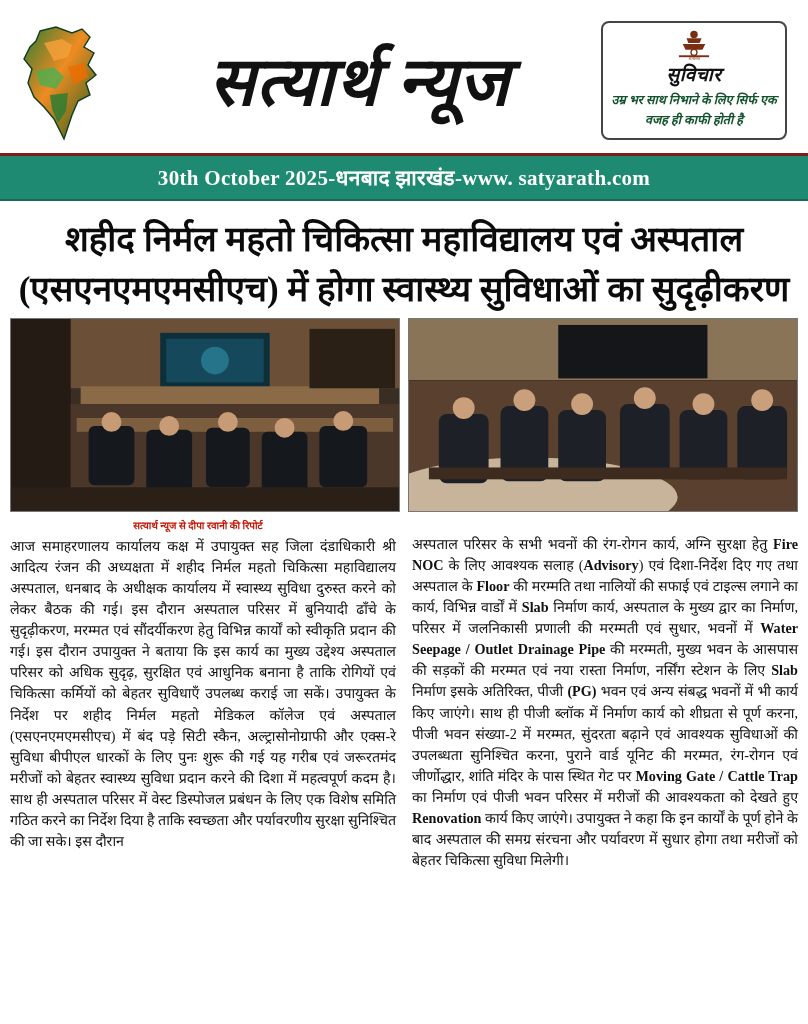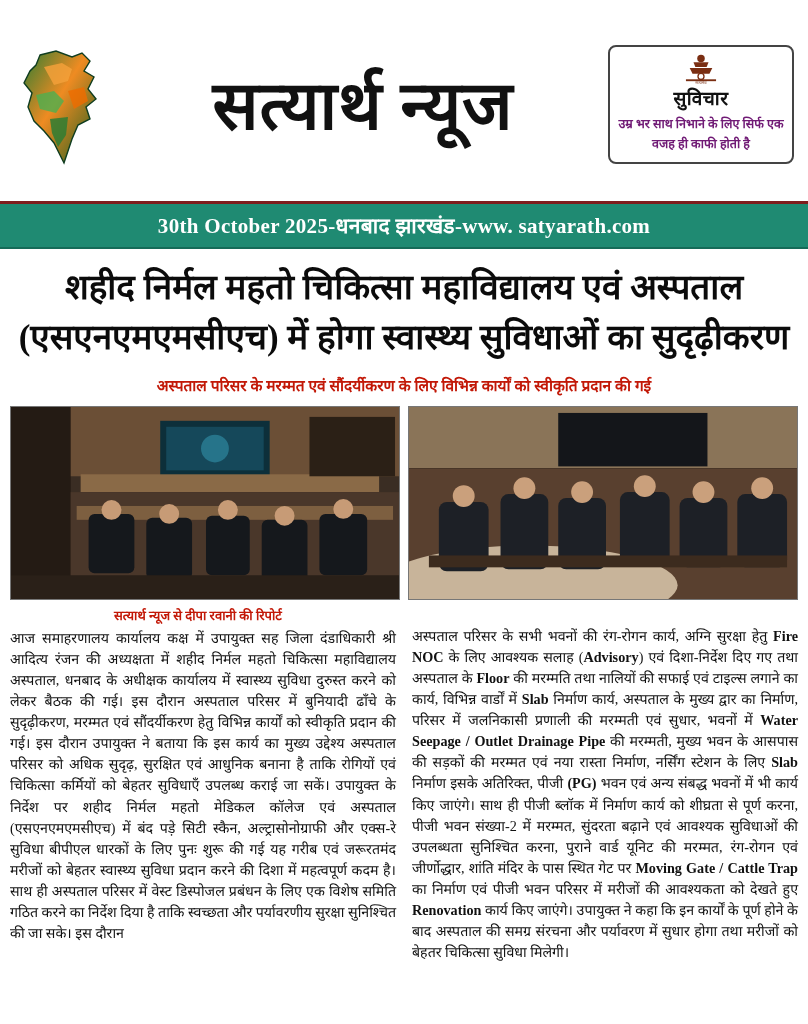--- a/index.html
+++ b/index.html
@@ -15,25 +15,26 @@
     position: relative;
     width: 808px;
     height: 1024px;
     background: #fff;
     padding: 0;
   }
 
   
   .masthead {
     position: relative;
-    height: 201px;
+    height: 153px;
     border-bottom: 0;
     display: flex;
     align-items: center;
-    padding: 6px 10px 0 10px;
+    padding: 6px 17px 0 10px;
+    font-style: italic;
   }
   .map-logo {
     width: 108px;
     height: 120px;
     flex: 0 0 108px;
     position: relative;
     margin-top: 6px;
   }
   .map-logo svg { display:block; }
 
@@ -89,21 +90,21 @@
     font-weight: bold;
     color: #111;
     letter-spacing: .5px;
     margin-bottom: 4px;
   }
   .suvichar-text {
     font-family: "Liberation Serif", serif;
     font-size: 12.5px;
     font-weight: bold;
     line-height: 1.55;
-    color: #701a75;
+    color: #14532d;
   }
 
   
   .datebar {
     background: #1f8a72;
     color: #ffffff;
     text-align: center;
     font-family: "Liberation Serif", serif;
     font-weight: bold;
     font-size: 21px;
@@ -150,21 +151,21 @@
     overflow: hidden;
     background: #2a2320;
   }
   .photo svg { position:absolute; inset:0; width:100%; height:100%; display:block;}
 
   
   .credit {
     text-align: center;
     font-family: "Liberation Serif", serif;
     font-weight: bold;
-    font-size: 13px;
+    font-size: 10px;
     color: #c21807;
     padding: 6px 0 2px 0;
     width: 49%;
   }
 
   
   .body-cols {
     display: flex;
     gap: 16px;
     padding: 0 10px 8px 10px;
@@ -224,21 +225,20 @@
       </div>
       <div class="suvichar-title">सुविचार</div>
       <div class="suvichar-text">उम्र भर साथ निभाने के लिए सिर्फ एक वजह ही काफी होती है</div>
     </div>
   </div>
 
   <div class="datebar">30th  October 2025-धनबाद झारखंड-www. satyarath.com</div>
 
   <div class="headline-zone">
     <h2 class="headline">शहीद निर्मल महतो चिकित्सा महाविद्यालय एवं अस्पताल (एसएनएमएमसीएच) में होगा स्वास्थ्य सुविधाओं का सुदृढ़ीकरण</h2>
-    <div class="subhead">अस्पताल परिसर के मरम्मत एवं सौंदर्यीकरण के लिए विभिन्न कार्यों को स्वीकृति प्रदान की गई</div>
   </div>
 
   <div class="photos">
     <div class="photo">
       <svg viewBox="0 0 390 194" preserveAspectRatio="none" aria-hidden="true">
         <rect width="390" height="194" fill="#3a2d23"></rect>
         <rect x="0" y="0" width="390" height="70" fill="#6b4f36"></rect>
         <rect x="0" y="0" width="60" height="194" fill="#241b14"></rect>
         <rect x="150" y="14" width="110" height="56" fill="#0d2f3a"></rect>
         <rect x="156" y="20" width="98" height="44" fill="#15485a"></rect>

